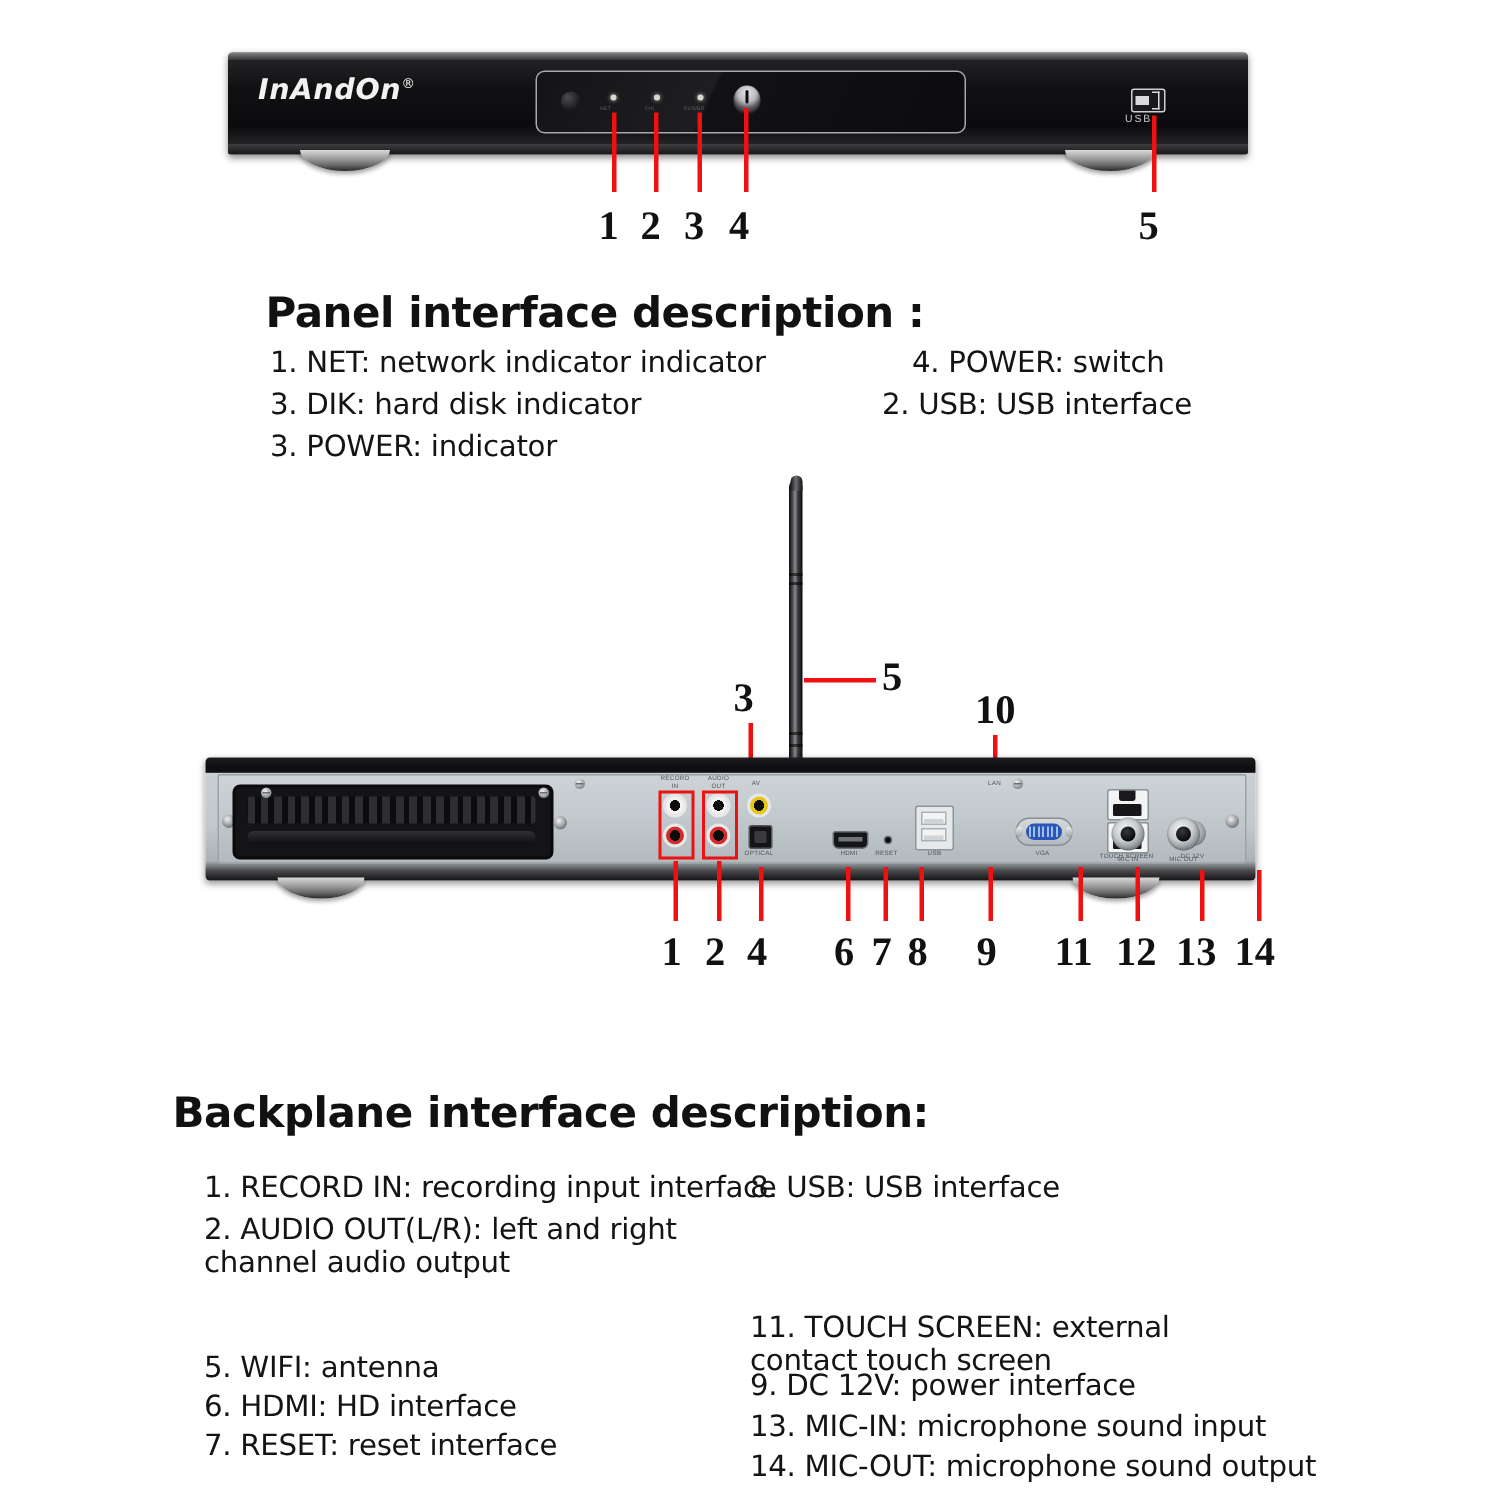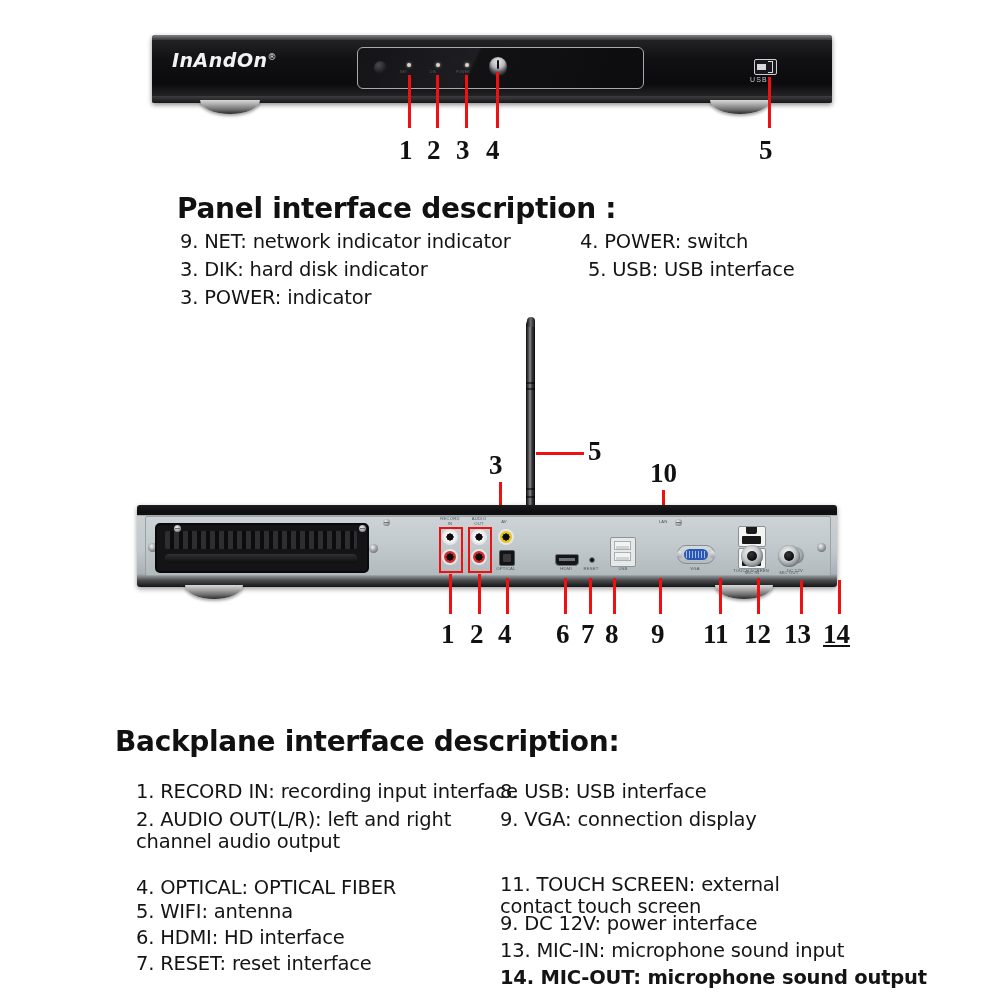--- a/index.html
+++ b/index.html
@@ -169,25 +169,25 @@
   <div class="lead" style="left:768px;top:77px;height:51px;"></div>
 
   <div class="cnum" style="left:399px;top:137px;">1</div>
   <div class="cnum" style="left:427px;top:137px;">2</div>
   <div class="cnum" style="left:456px;top:137px;">3</div>
   <div class="cnum" style="left:486px;top:137px;">4</div>
   <div class="cnum" style="left:759px;top:137px;">5</div>
 
   <div class="h-title" style="left:177px;top:192px;">Panel interface description :</div>
 
-  <div class="d-item" style="left:180px;top:231px;">9. NET: network indicator indicator</div>
+  <div class="d-item" style="left:180px;top:231px;">1. NET: network indicator indicator</div>
   <div class="d-item" style="left:180px;top:259px;">3. DIK: hard disk indicator</div>
   <div class="d-item" style="left:180px;top:287px;">3. POWER: indicator</div>
-  <div class="d-item" style="left:580px;top:231px;">4. POWER: switch</div>
-  <div class="d-item" style="left:588px;top:259px;">5.  USB: USB interface</div>
+  <div class="d-item" style="left:608px;top:231px;">4. POWER: switch</div>
+  <div class="d-item" style="left:588px;top:259px;">2.  USB: USB interface</div>
 
   <div class="ant">
     <div class="ant-rod"></div>
     <div class="ant-tip"></div>
     <div class="ant-ring" style="top:62px"></div>
     <div class="ant-ring" style="top:68px"></div>
     <div class="ant-ring" style="top:168px"></div>
     <div class="ant-ring" style="top:176px"></div>
   </div>
 
@@ -293,33 +293,31 @@
   <div class="cnum" style="left:441px;top:621px;">1</div>
   <div class="cnum" style="left:470px;top:621px;">2</div>
   <div class="cnum" style="left:498px;top:621px;">4</div>
   <div class="cnum" style="left:556px;top:621px;">6</div>
   <div class="cnum" style="left:581px;top:621px;">7</div>
   <div class="cnum" style="left:605px;top:621px;">8</div>
   <div class="cnum" style="left:651px;top:621px;">9</div>
   <div class="cnum" style="left:703px;top:621px;">11</div>
   <div class="cnum" style="left:744px;top:621px;">12</div>
   <div class="cnum" style="left:784px;top:621px;">13</div>
-  <div class="cnum" style="left:823px;top:621px;text-decoration:underline;">14</div>
+  <div class="cnum" style="left:823px;top:621px;">14</div>
 
   <div class="h-title" style="left:115px;top:725px;">Backplane interface description:</div>
 
   <div class="d-item" style="left:136px;top:781px;">1. RECORD IN: recording input interface</div>
   <div class="d-item" style="left:136px;top:809px;">2. AUDIO OUT(L/R): left and right
 channel audio output</div>
-  <div class="d-item" style="left:136px;top:877px;">4. OPTICAL: OPTICAL FIBER</div>
   <div class="d-item" style="left:136px;top:901px;">5. WIFI: antenna</div>
   <div class="d-item" style="left:136px;top:927px;">6.  HDMI: HD interface</div>
   <div class="d-item" style="left:136px;top:953px;">7.  RESET: reset interface</div>
 
   <div class="d-item" style="left:500px;top:781px;">8. USB: USB interface</div>
-  <div class="d-item" style="left:500px;top:809px;">9. VGA: connection display</div>
   <div class="d-item" style="left:500px;top:874px;">11. TOUCH SCREEN: external
 contact touch screen</div>
   <div class="d-item" style="left:500px;top:913px;">9. DC 12V: power interface</div>
   <div class="d-item" style="left:500px;top:940px;">13. MIC-IN: microphone sound input</div>
-  <div class="d-item" style="left:500px;top:967px;font-weight:bold;">14.  MIC-OUT: microphone sound output</div>
+  <div class="d-item" style="left:500px;top:967px;">14.  MIC-OUT: microphone sound output</div>
 
 </div>
 
 </body></html>

